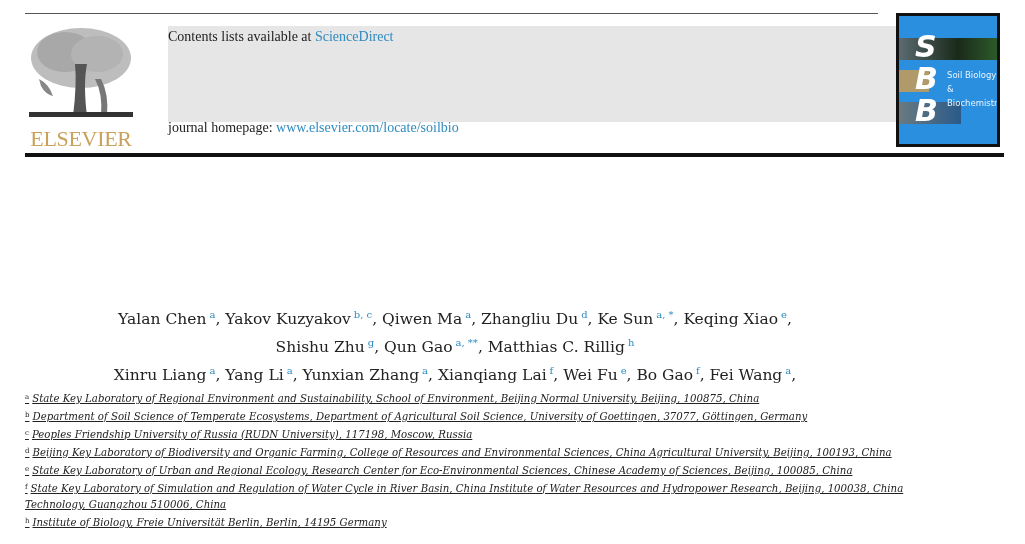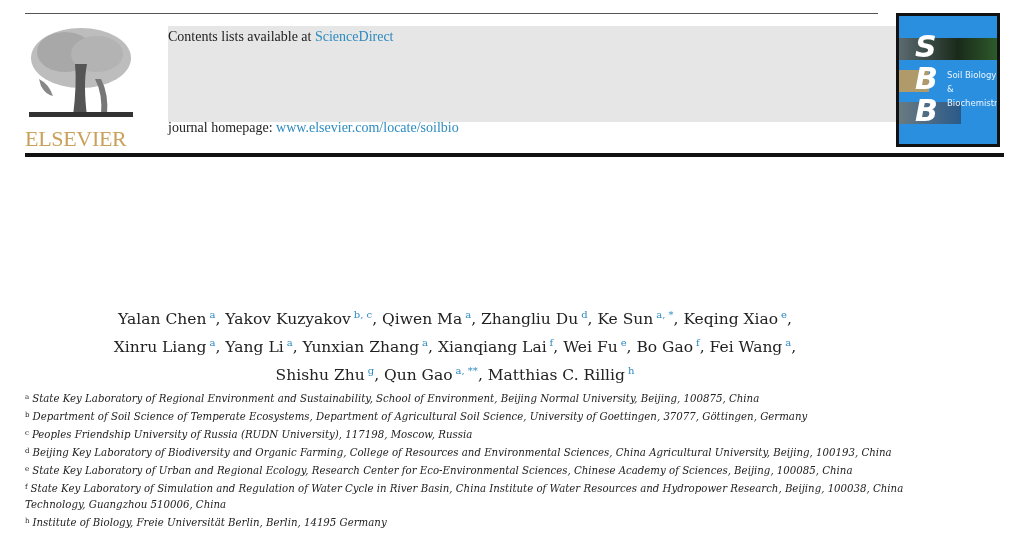--- a/index.html
+++ b/index.html
@@ -11,21 +11,21 @@
     position: relative;
   }
   .top-rule {
     position: absolute; left: 25px; top: 13px; width: 853px; height: 1px; background: #555;
   }
   .logo {
     position: absolute; left: 25px; top: 24px; width: 112px; height: 126px;
   }
   .logo svg { display: block; }
   .logo-word {
-    position: absolute; left: 0; top: 102px; width: 112px; text-align: left;
+    position: absolute; left: 0; top: 102px; width: 112px; text-align: center;
     font-family: "Liberation Serif", serif; font-size: 22px; color: #c9a15a; letter-spacing: -0.3px;
   }
   .banner {
     position: absolute; left: 168px; top: 26px; width: 710px; height: 96px;
     background: #e6e6e6; text-align: left; padding-left: 48px;
   }
   .contents-line {
     position: absolute; top: 3px; left: 0; right: 0; font-size: 14px; color: #222;
   }
   .link { color: #2e8bc0; }
@@ -58,21 +58,21 @@
   .authors {
     position: absolute; left: 25px; top: 303px; width: 860px;
     font-family: "DejaVu Serif", serif; font-size: 15.5px; line-height: 24px; color: #222; text-align: center;
   }
   .authors sup { color: #2e8bc0; font-size: 10px; vertical-align: 6px; margin-left: 3px; }
   .affiliations {
     position: absolute; left: 25px; top: 389px; width: 860px;
     font-family: "DejaVu Serif", serif; font-style: italic; font-size: 10.2px; line-height: 16px; color: #222;
   }
   .affiliations .aff-mark { font-size: 7px; vertical-align: 3px; margin-right: 3px; font-style: normal; }
-  .affiliation { display: block; white-space: nowrap; }
+  .affiliation { display: block; white-space: nowrap; text-decoration: underline; }
 </style>
 </head>
 <body>
 
 <div class="top-rule"></div>
 
 <div class="logo">
   <svg width="112" height="100" viewBox="0 0 112 100">
     <ellipse cx="56" cy="34" rx="50" ry="30" fill="#bdbdbd"></ellipse>
     <ellipse cx="40" cy="28" rx="28" ry="20" fill="#a8a8a8"></ellipse>
@@ -107,22 +107,22 @@
   </div>
 </div>
 
 <div class="bottom-rule"></div>
 
 <div class="paper-title">
 </div>
 
 <div class="authors" id="authors">
     <div><span>Yalan Chen</span><sup>a</sup><span>, </span><span>Yakov Kuzyakov</span><sup>b, c</sup><span>, </span><span>Qiwen Ma</span><sup>a</sup><span>, </span><span>Zhangliu Du</span><sup>d</sup><span>, </span><span>Ke Sun</span><sup>a, *</sup><span>, </span><span>Keqing Xiao</span><sup>e</sup><span>, </span></div>
+    <div><span>Shishu Zhu</span><sup>g</sup><span>, </span><span>Qun Gao</span><sup>a, **</sup><span>, </span><span>Matthias C. Rillig</span><sup>h</sup></div>
     <div><span>Xinru Liang</span><sup>a</sup><span>, </span><span>Yang Li</span><sup>a</sup><span>, </span><span>Yunxian Zhang</span><sup>a</sup><span>, </span><span>Xianqiang Lai</span><sup>f</sup><span>, </span><span>Wei Fu</span><sup>e</sup><span>, </span><span>Bo Gao</span><sup>f</sup><span>, </span><span>Fei Wang</span><sup>a</sup><span>, </span></div>
-    <div><span>Shishu Zhu</span><sup>g</sup><span>, </span><span>Qun Gao</span><sup>a, **</sup><span>, </span><span>Matthias C. Rillig</span><sup>h</sup></div>
   </div>
 
 <div class="affiliations" id="affiliations">
     <span class="affiliation"><span class="aff-mark">a</span><span>State Key Laboratory of Regional Environment and Sustainability, School of Environment, Beijing Normal University, Beijing, 100875, China</span></span>
     <span class="affiliation"><span class="aff-mark">b</span><span>Department of Soil Science of Temperate Ecosystems, Department of Agricultural Soil Science, University of Goettingen, 37077, Göttingen, Germany</span></span>
     <span class="affiliation"><span class="aff-mark">c</span><span>Peoples Friendship University of Russia (RUDN University), 117198, Moscow, Russia</span></span>
     <span class="affiliation"><span class="aff-mark">d</span><span>Beijing Key Laboratory of Biodiversity and Organic Farming, College of Resources and Environmental Sciences, China Agricultural University, Beijing, 100193, China</span></span>
     <span class="affiliation"><span class="aff-mark">e</span><span>State Key Laboratory of Urban and Regional Ecology, Research Center for Eco-Environmental Sciences, Chinese Academy of Sciences, Beijing, 100085, China</span></span>
     <span class="affiliation"><span class="aff-mark">f</span><span>State Key Laboratory of Simulation and Regulation of Water Cycle in River Basin, China Institute of Water Resources and Hydropower Research, Beijing, 100038, China</span></span>
     <span class="affiliation"><span>Technology, Guangzhou 510006, China</span></span>

